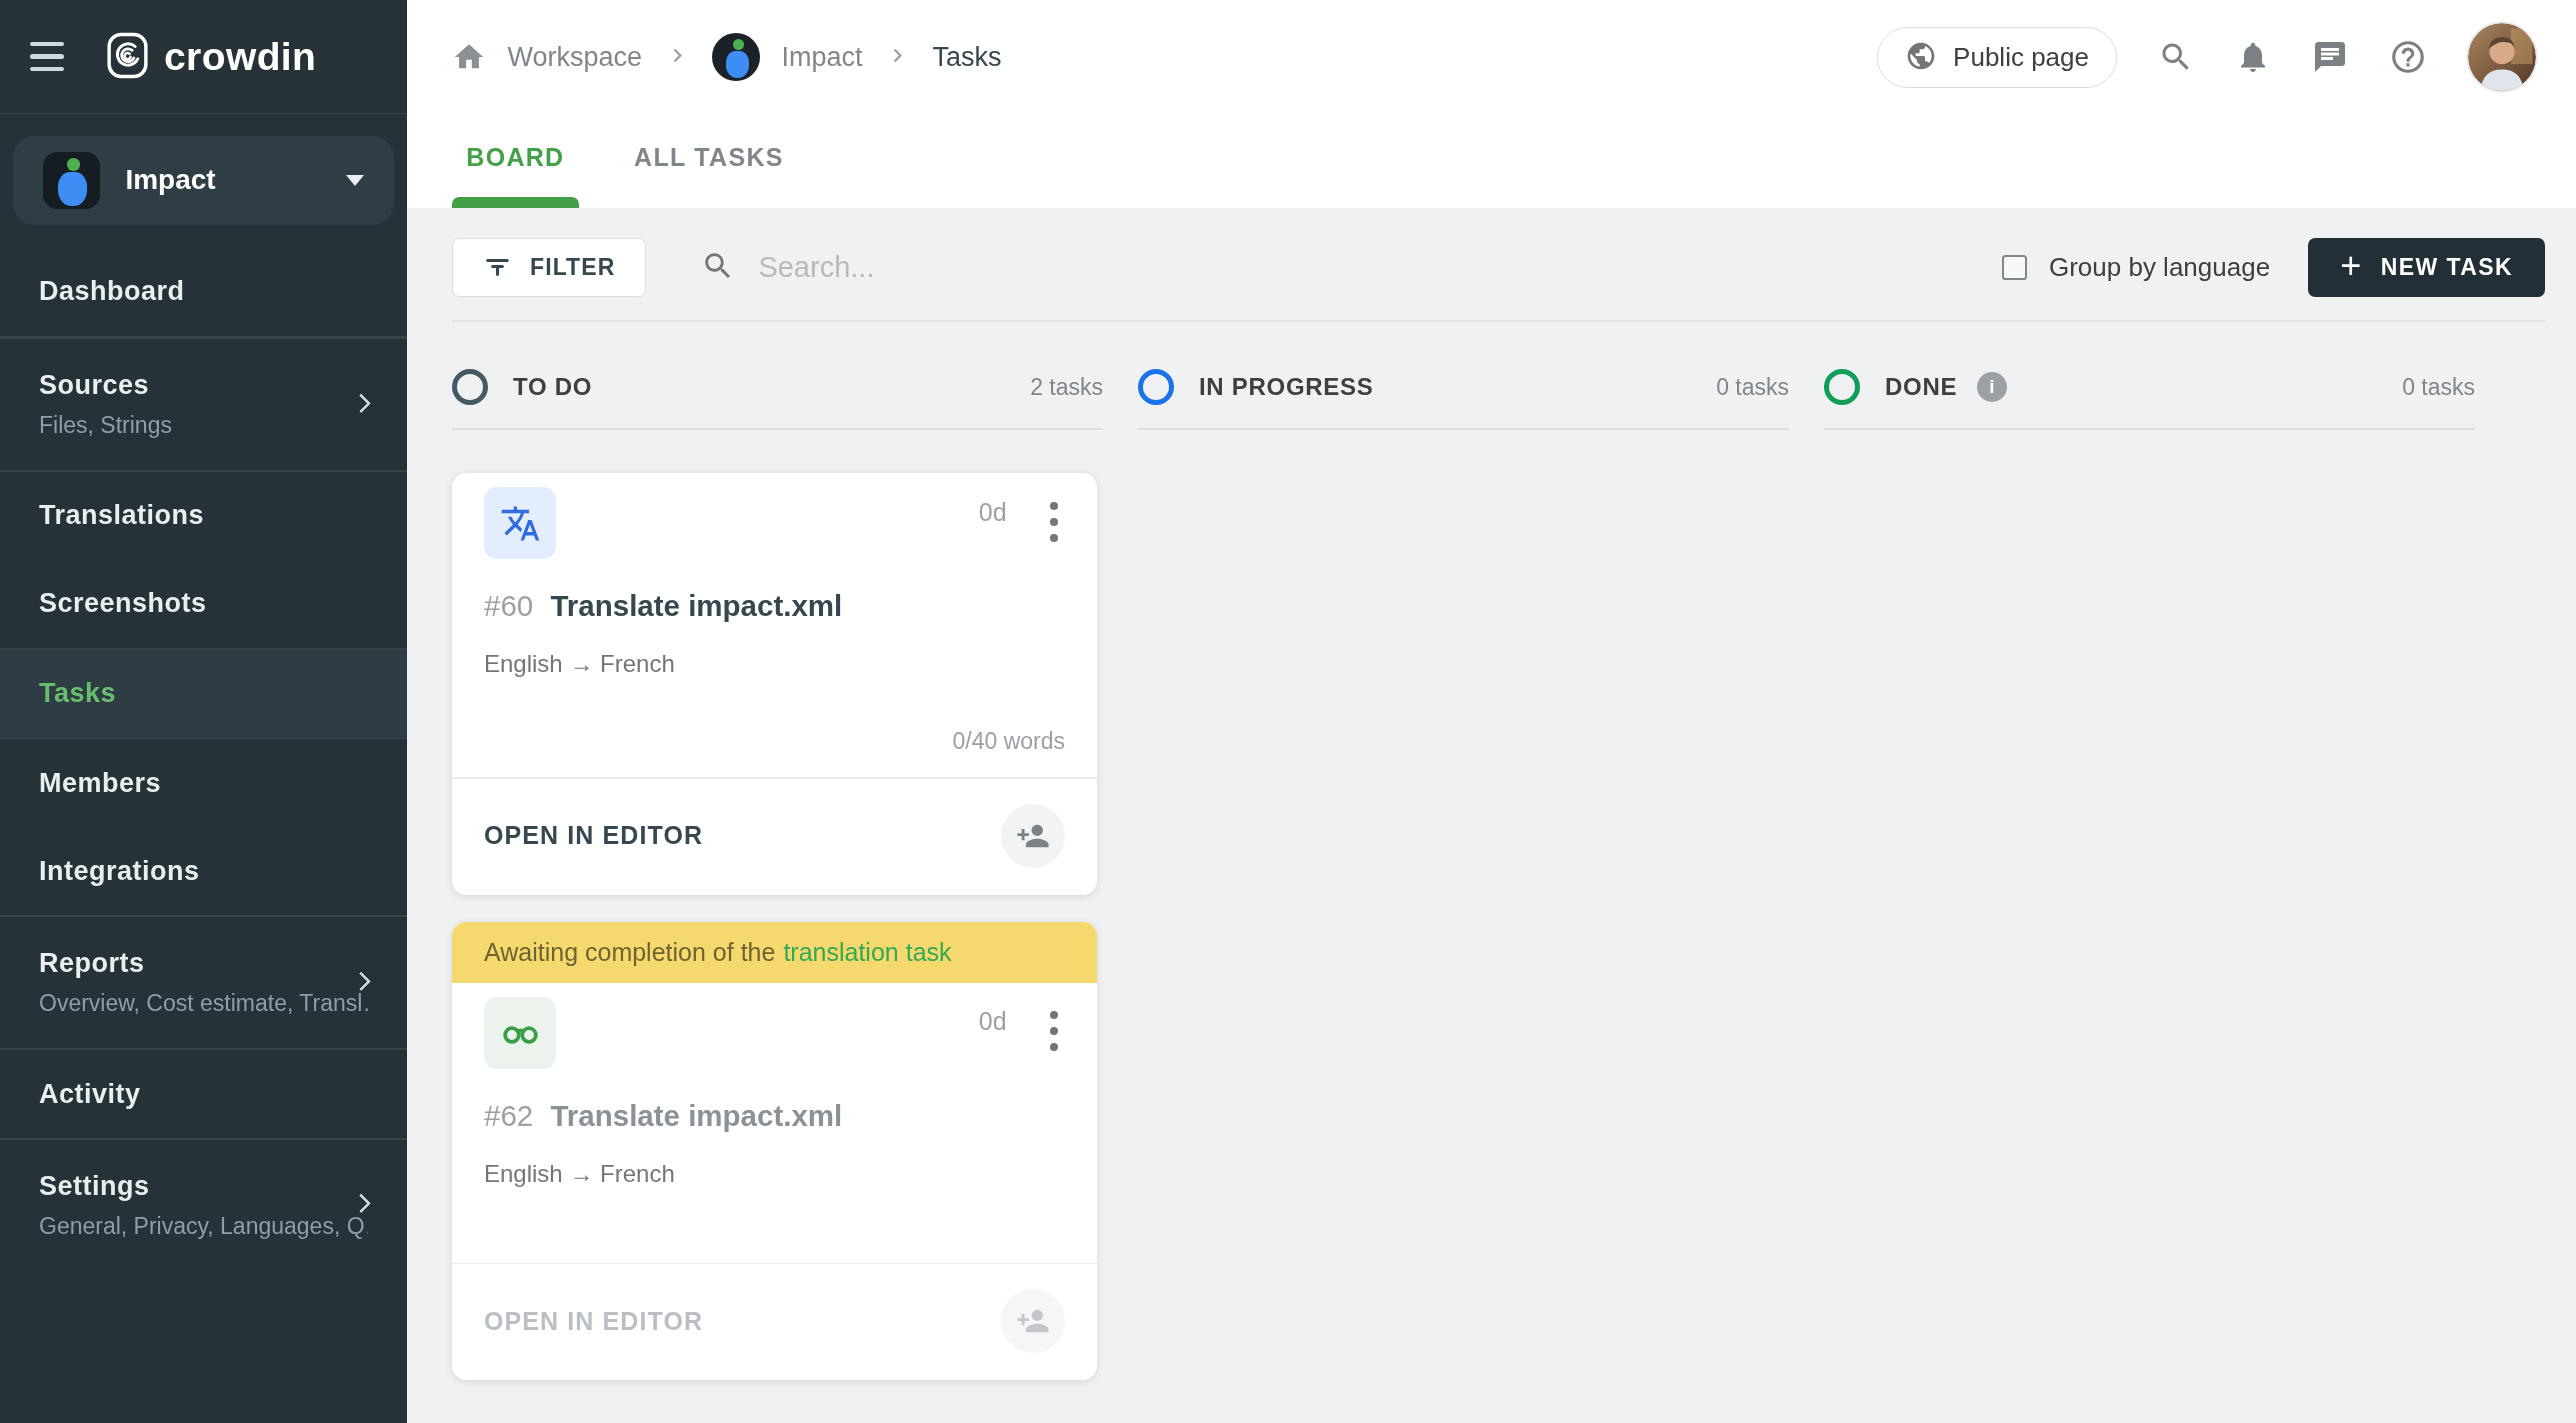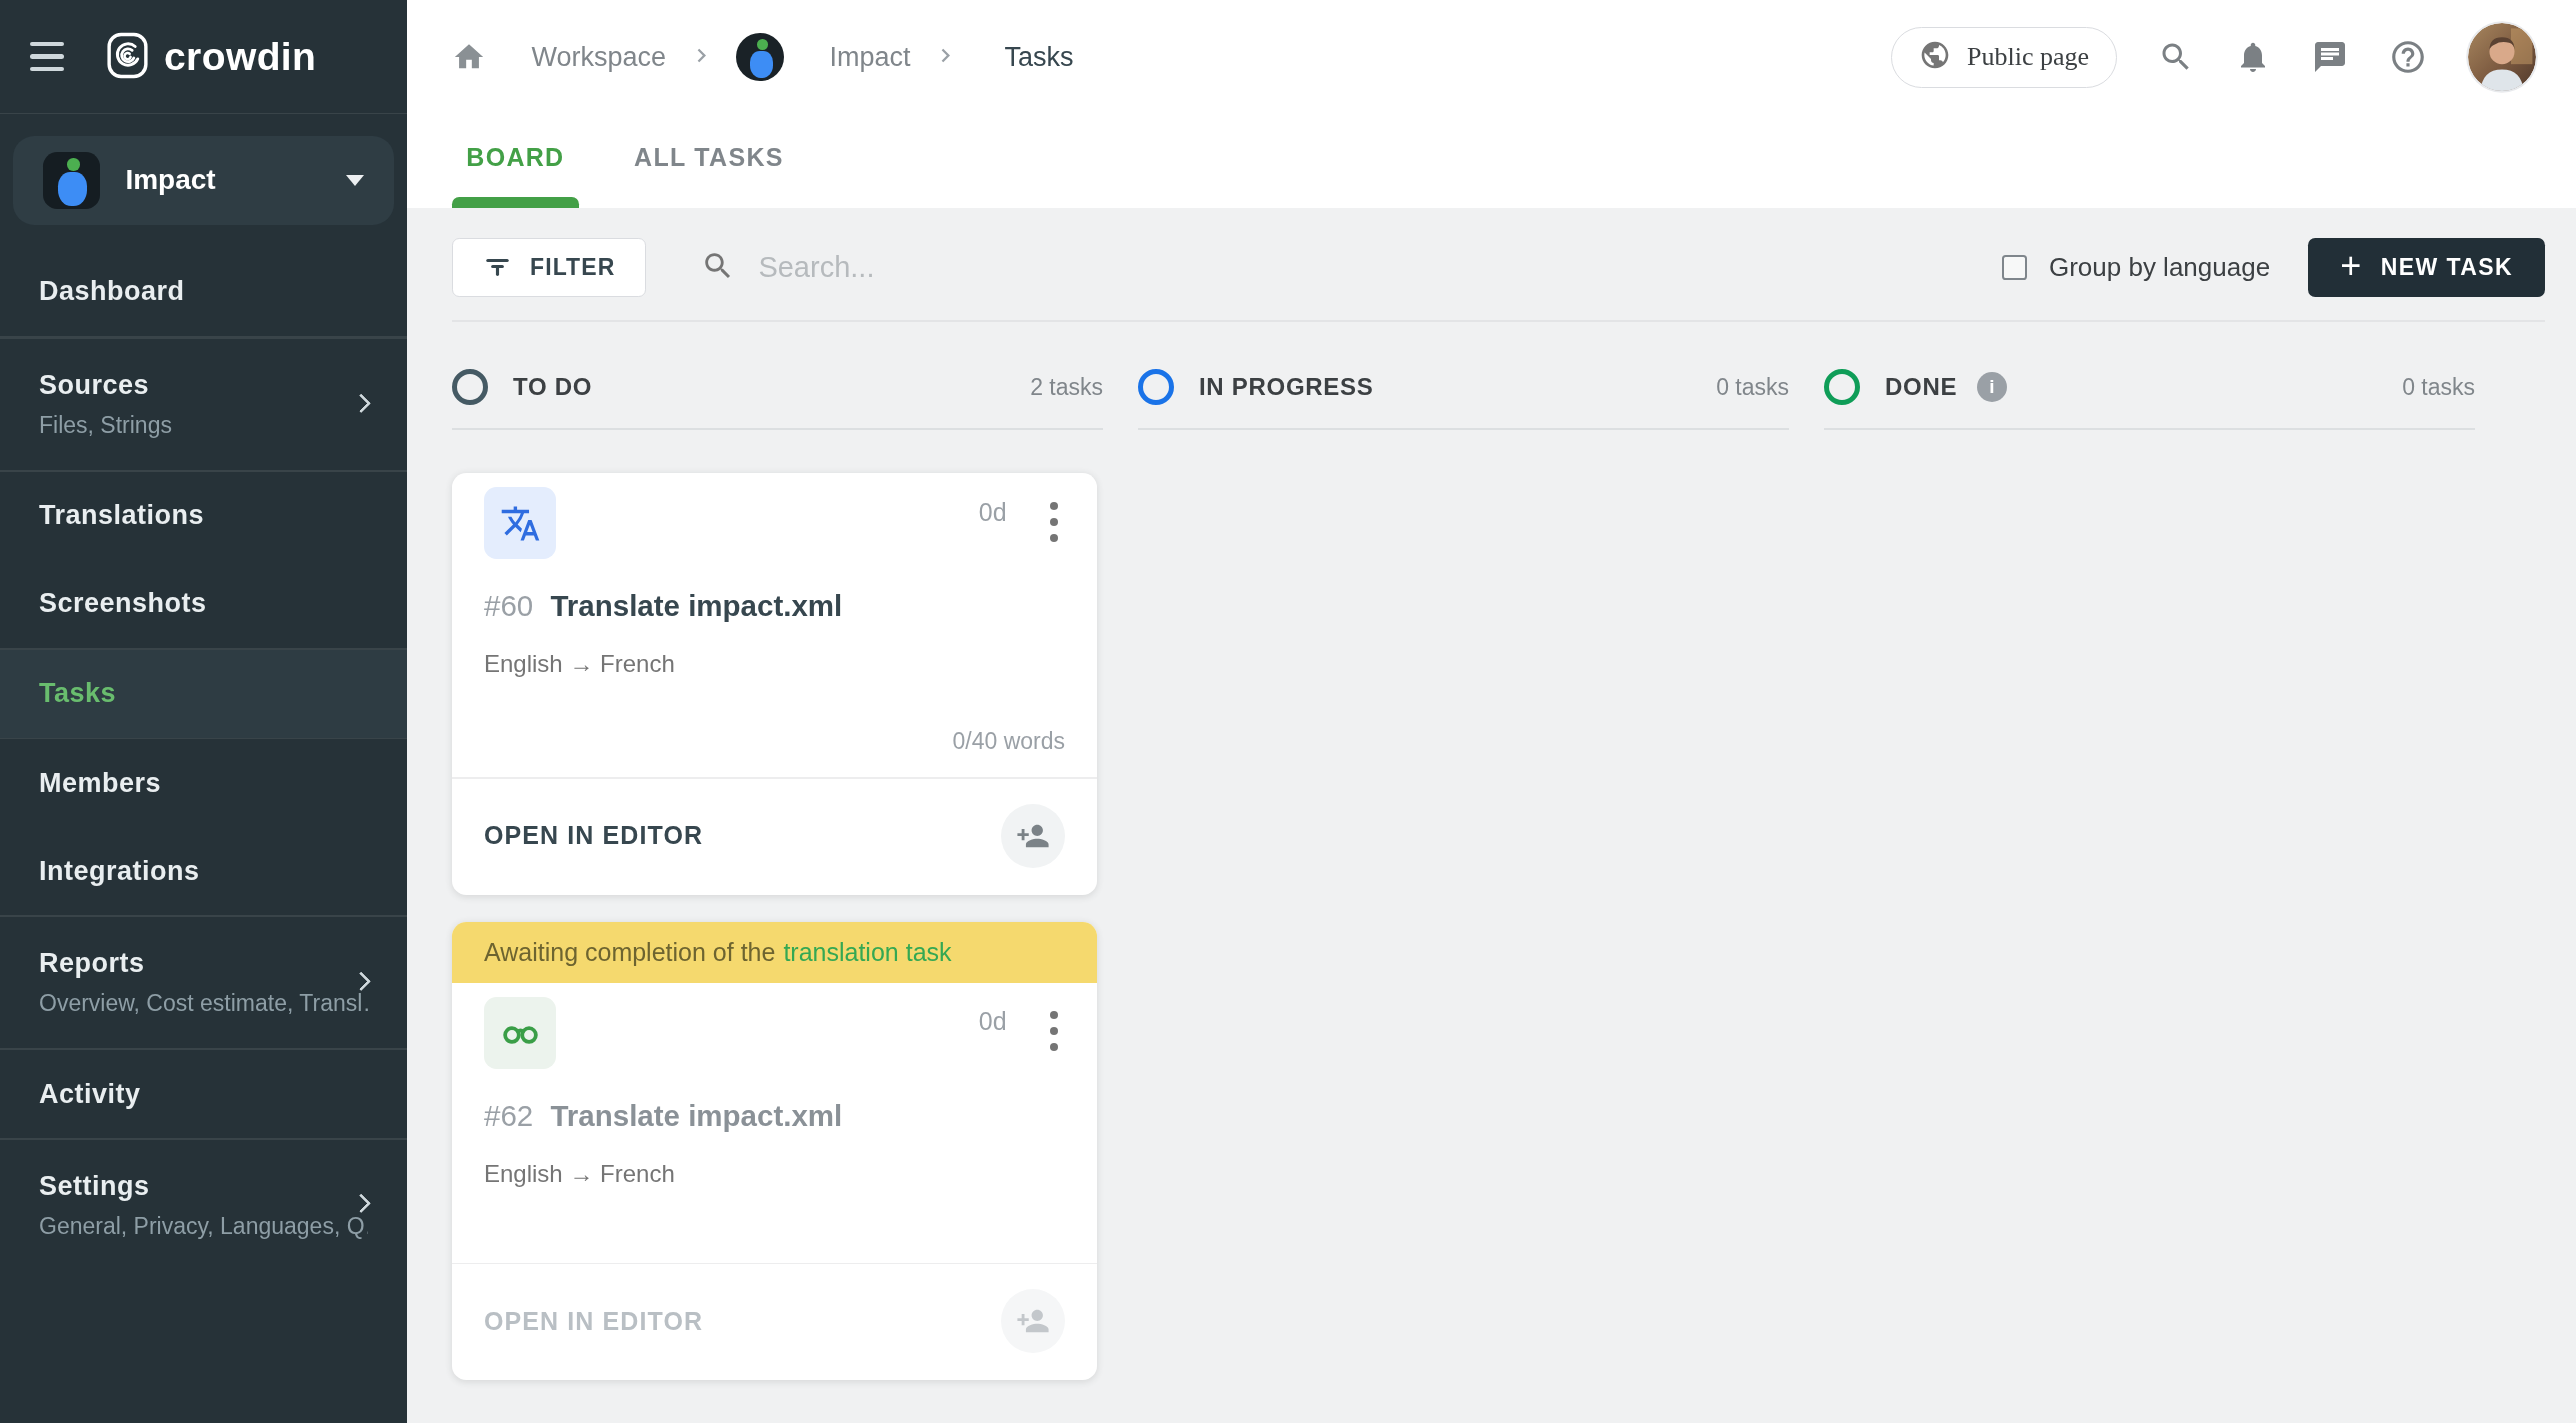--- a/index.html
+++ b/index.html
@@ -30,26 +30,26 @@
   .nav-item.active { background:#2e3c43; }
   .nav-item.active .label { color:#69bd6e; }
   .nav-item .chev { position:absolute; right:39px; top:50%; width:14.3px; height:14.3px; border-top:3.6px solid #cfd8dc; border-right:3.6px solid #cfd8dc; transform:translateY(-60%) rotate(45deg); border-radius:0.9px; }
   .nav-hr { height:1.8px; flex:0 0 1.8px; background:rgba(255,255,255,0.09); }
 
   
   .main { flex:1; display:flex; flex-direction:column; overflow:hidden; }
   .header { background:#ffffff; height:208px; flex:0 0 208px; position:relative; }
   .crumb-row { position:absolute; top:0; left:45px; right:40px; height:114px; display:flex; align-items:center; }
   .crumb { display:flex; align-items:center; gap:21.5px; }
-  .crumb .txt { font-size:27px; color:#80868b; cursor:pointer;margin-left:24px; }
+  .crumb .txt { font-size:27px; color:#80868b; cursor:pointer; }
   .crumb .txt.current { color:#37474f; }
   .crumb-avatar { width:48px; height:48px; border-radius:50%; background:#1a2227; position:relative; }
   .crumb-avatar .dot { position:absolute; left:44%; top:13%; width:10.7px; height:10.7px; border-radius:50%; background:#4caf50; }
   .crumb-avatar .blob { position:absolute; left:28%; top:37%; width:23px; height:27px; background:#3d8df5; border-radius:42% 42% 46% 46%; }
-  .head-actions { margin-left:auto; display:flex; align-items:center; gap:41px;font-family:Liberation Serif, serif; }
+  .head-actions { margin-left:auto; display:flex; align-items:center; gap:41px; }
   .pill { display:flex; align-items:center; gap:16px; height:61px; padding:0 27px; border:1.8px solid #dadce0; border-radius:32px; cursor:pointer; background:#fff; }
   .pill .txt { font-size:26px; color:#3c4043; }
   .icon-btn { display:flex; align-items:center; justify-content:center; cursor:pointer; }
   .avatar { width:68px; height:68px; border-radius:50%; overflow:hidden; cursor:pointer; box-shadow:0 0 0 1.8px #e8eaed; }
 
   .tabs { position:absolute; left:45px; bottom:0; display:flex; gap:41px; }
   .tab { position:relative; padding:0 14.3px 36px; font-size:25px; font-weight:bold; letter-spacing:1.3px; color:#80868b; cursor:pointer; }
   .tab.active { color:#43a047; }
   .tab.active::after { content:""; position:absolute; left:0; right:0; bottom:0; height:10.7px; background:#43a047; border-radius:7.2px 7.2px 0 0; }
 

